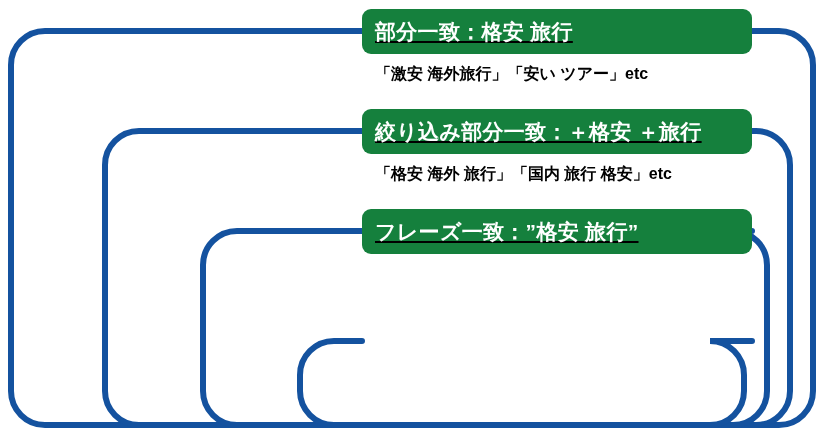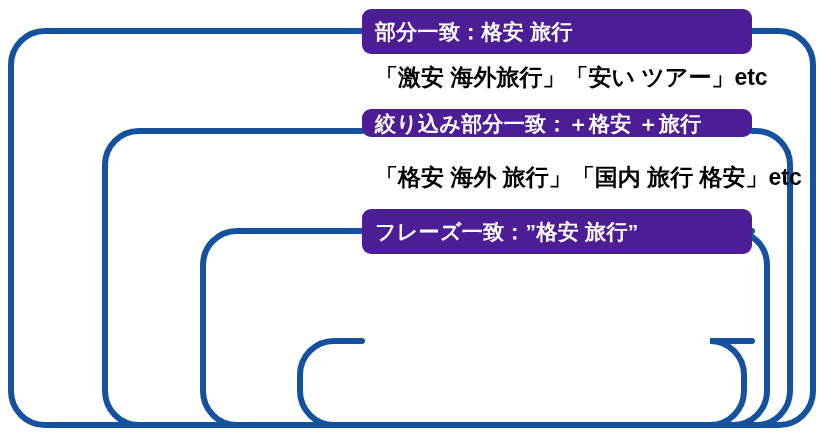--- a/index.html
+++ b/index.html
@@ -7,39 +7,40 @@
     width:823px;height:439px;
     background:#ffffff;
     font-family:"Liberation Sans","DejaVu Sans",sans-serif;
     overflow:hidden;
   }
   #stage{position:relative;width:823px;height:439px;}
   #nest{position:absolute;left:0;top:0;width:823px;height:439px;}
 
   .pill{
     position:absolute;
-    background:#4c1d95;
+    background:#15803d;
     border-radius:9px;
     display:flex;
     align-items:center;
     box-sizing:border-box;
     padding-left:13px;
+    text-decoration:underline;
   }
   .pill-label{
     color:#ffffff;
     font-size:21px;
     font-weight:bold;
     letter-spacing:0.3px;
     white-space:nowrap;
     line-height:1;
   }
   .sub{
     position:absolute;
     color:#000000;
-    font-size:23px;
+    font-size:16px;
     font-weight:bold;
     white-space:nowrap;
     line-height:1;
     text-align:right;
   }
 </style>
 </head>
 <body>
 
 <div id="stage">
@@ -55,21 +56,21 @@
 
       <path d="M 362 341 L 334 341 A 34 34 0 0 0 300 375 L 300 391 A 34 34 0 0 0 334 425 L 710 425 A 34 34 0 0 0 744 391 L 744 375 A 34 34 0 0 0 710 341 L 752 341"></path>
     </g>
   </svg>
 
   <div class="pill" style="left:362px;top:9px;width:390px;height:45px;">
     <span class="pill-label">部分一致：格安 旅行</span>
   </div>
   <div class="sub" style="left:375px;top:66px;">「激安 海外旅行」「安い ツアー」etc</div>
 
-  <div class="pill" style="left:362px;top:109px;width:390px;height:28px;">
+  <div class="pill" style="left:362px;top:109px;width:390px;height:45px;">
     <span class="pill-label">絞り込み部分一致：＋格安 ＋旅行</span>
   </div>
   <div class="sub" style="left:375px;top:166px;">「格安 海外 旅行」「国内 旅行 格安」etc</div>
 
   <div class="pill" style="left:362px;top:209px;width:390px;height:45px;">
     <span class="pill-label">フレーズ一致：”格安 旅行”</span>
   </div>
 
 
 </div>

